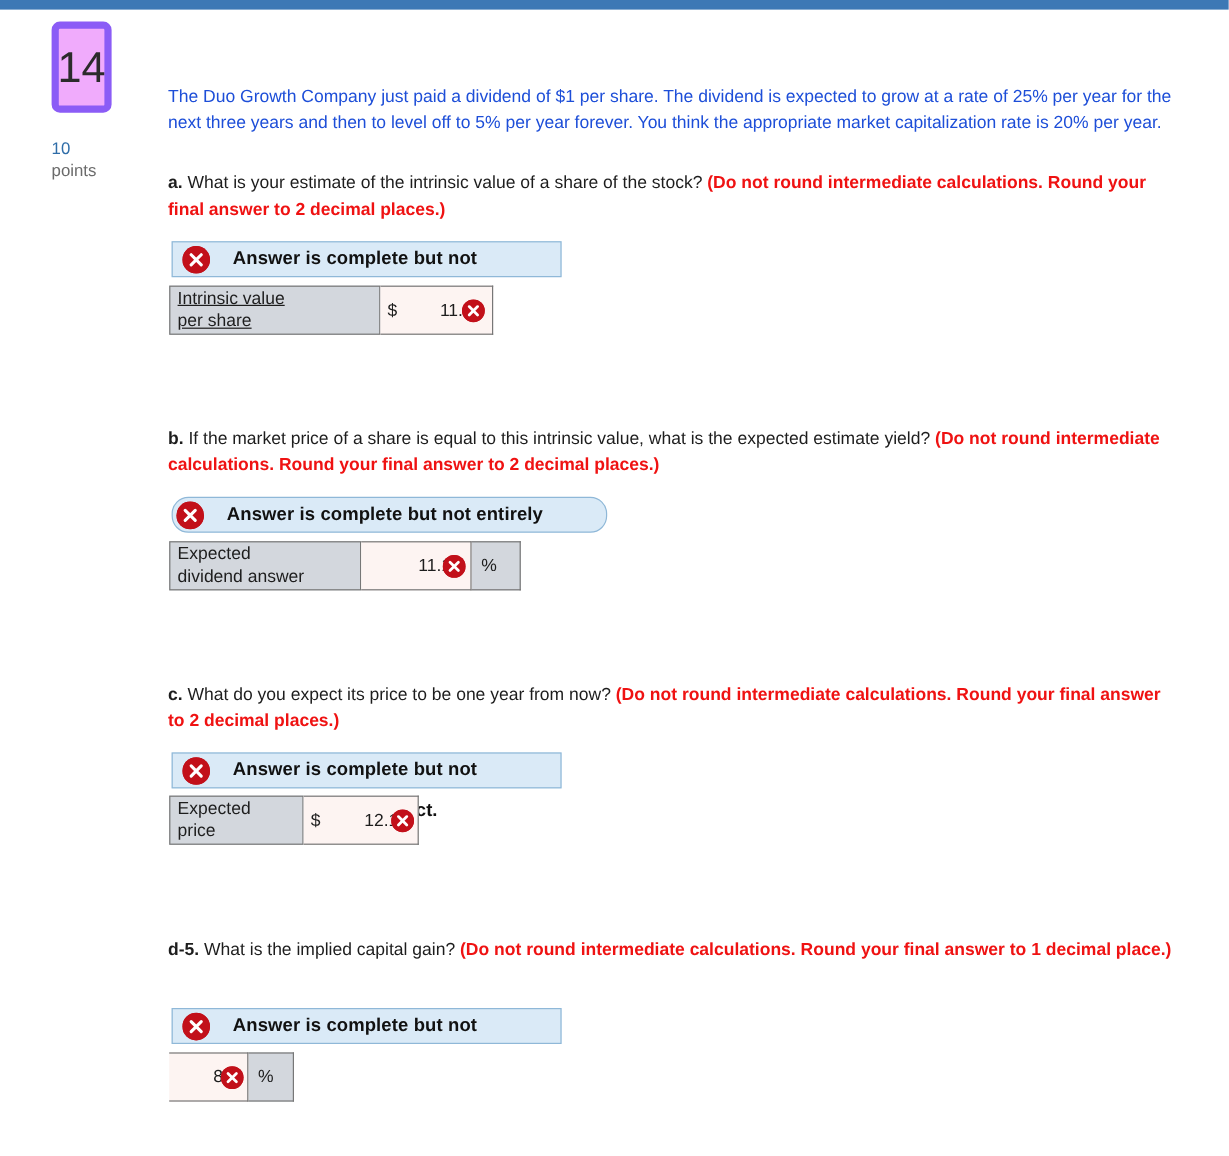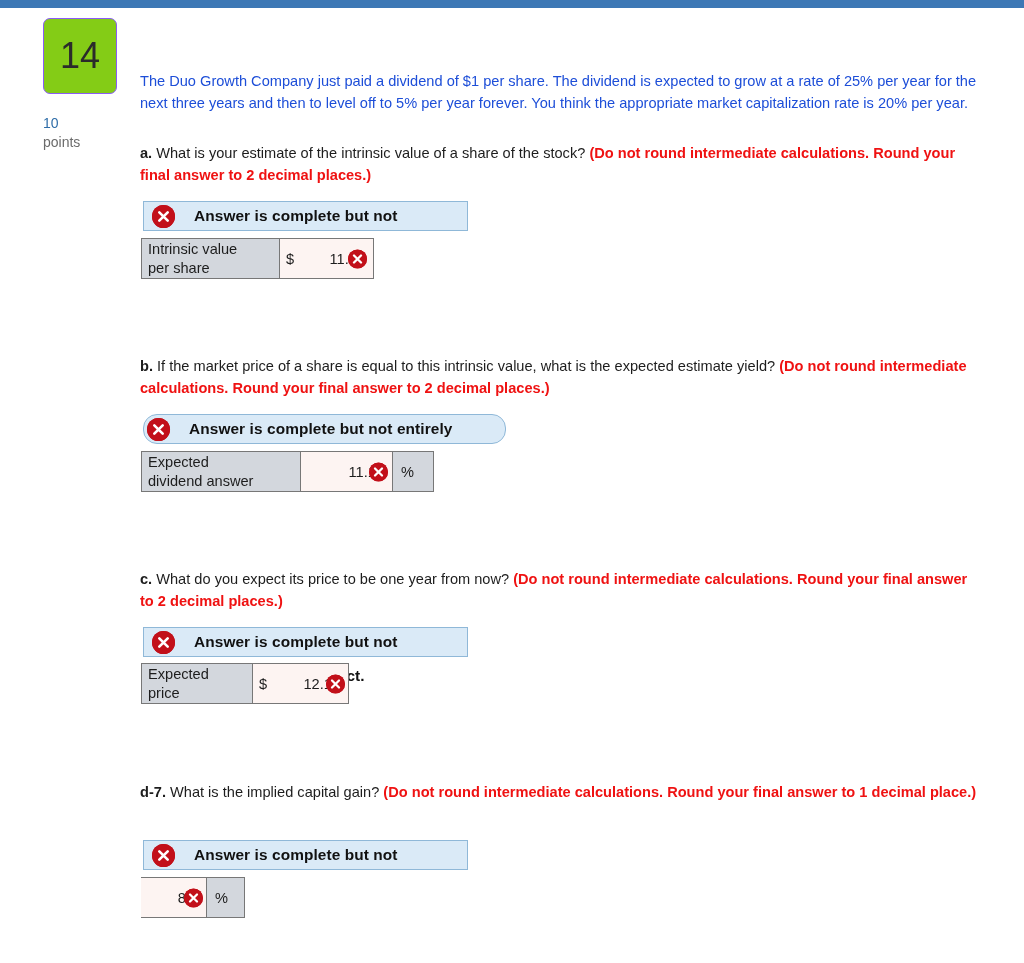--- a/index.html
+++ b/index.html
@@ -26,25 +26,25 @@
   }
 
   
   .gutter {
     position: absolute;
     top: 18px;
     left: 43px;
     width: 90px;
   }
   .qnum-box {
-    width: 74px;
+    width: 50px;
     height: 76px;
-    border: 1px solid #8b5cf6;
+    border: 6px solid #8b5cf6;
     border-radius: 7px;
-    background: #84cc16;
+    background: #f0abfc;
     display: flex;
     align-items: center;
     justify-content: center;
     box-sizing: border-box;
   }
   .qnum-text {
     font-size: 36px;
     color: #2b2b2b;
     font-weight: 400;
     line-height: 1;
@@ -222,21 +222,21 @@
         <svg width="23" height="23" viewBox="0 0 23 23">
             <circle cx="11.5" cy="11.5" r="11.5" fill="#c2101a"></circle>
             <path d="M7.3 7.3 L15.7 15.7 M15.7 7.3 L7.3 15.7" stroke="#ffffff" stroke-width="2.6" stroke-linecap="round"></path>
           </svg>
       </span>
       <span class="banner-text">Answer is complete but not</span>
     </div>
   </div>
 
   <div class="ansrow" style="top:238px; left:1px;">
-    <div class="cell cell-label" style="width:139px;">
+    <div class="cell cell-label" style="width:176px;text-decoration:underline;">
       <div>
         <span>Intrinsic value</span>
         <span>per share</span>
       </div>
     </div>
     <div class="cell cell-input" style="width:94px;">
       <span class="dollar">$</span>
       <span class="val">11.17</span>
       <span class="xmark val-overlay" style="right:6px;">
         <svg width="19" height="19" viewBox="0 0 19 19">
@@ -316,21 +316,21 @@
       <span class="xmark val-overlay" style="right:3px;">
         <svg width="19" height="19" viewBox="0 0 19 19">
             <circle cx="9.5" cy="9.5" r="9.5" fill="#c2101a"></circle>
             <path d="M6 6 L13 13 M13 6 L6 13" stroke="#ffffff" stroke-width="2.3" stroke-linecap="round"></path>
           </svg>
       </span>
     </div>
   </div>
 
   <div class="qpart" style="top:782px;">
-    <span class="lbl">d-7.</span><span> What is the implied capital gain? </span><span class="red">(Do not round intermediate calculations. Round your final answer to 1 decimal place.)</span>
+    <span class="lbl">d-5.</span><span> What is the implied capital gain? </span><span class="red">(Do not round intermediate calculations. Round your final answer to 1 decimal place.)</span>
   </div>
 
   <div class="banner" style="top:840px; left:3px; width:325px;">
     <div class="banner-inner">
       <span class="xmark xmark-lg">
         <svg width="23" height="23" viewBox="0 0 23 23">
             <circle cx="11.5" cy="11.5" r="11.5" fill="#c2101a"></circle>
             <path d="M7.3 7.3 L15.7 15.7 M15.7 7.3 L7.3 15.7" stroke="#ffffff" stroke-width="2.6" stroke-linecap="round"></path>
           </svg>
       </span>

